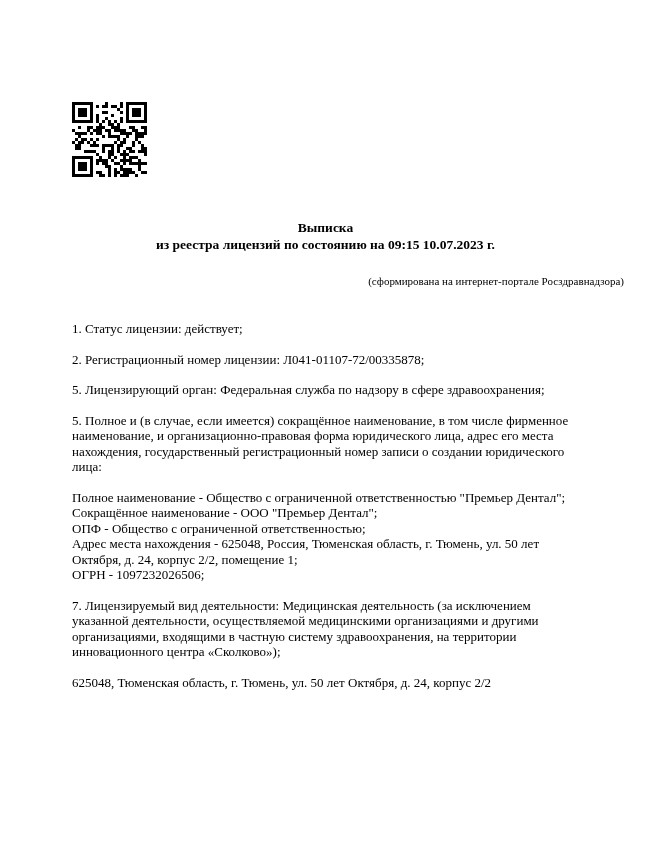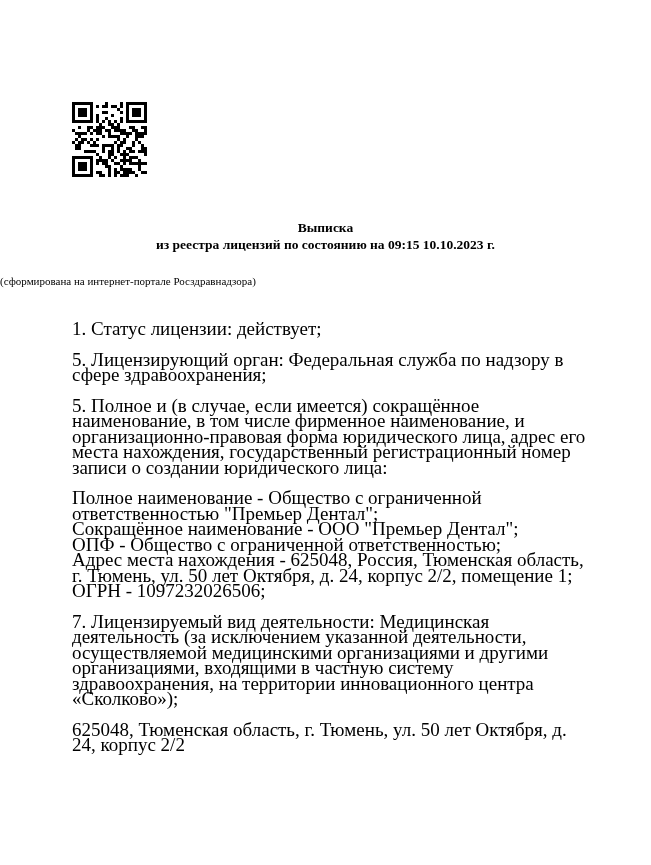--- a/index.html
+++ b/index.html
@@ -34,30 +34,30 @@
     text-align: center;
     font-weight: bold;
     font-size: 13.5px;
     line-height: 17px;
   }
   .subtitle {
     position: absolute;
     left: 0;
     top: 228px;
     width: 624px;
-    text-align: left;
+    text-align: right;
     font-size: 11px;
     line-height: 13px;
   }
   .doc-body {
     position: absolute;
     left: 72px;
     top: 274px;
     width: 516px;
-    font-size: 19px;
+    font-size: 13px;
     line-height: 15.5px;
     text-align: left;
   }
   .doc-body p {
     margin: 0 0 15px 0;
     padding: 0;
   }
 </style>
 </head>
 <body>
@@ -362,27 +362,28 @@
         <rect x="42" y="72" width="3" height="3" fill="#000"></rect>
         <rect x="48" y="72" width="3" height="3" fill="#000"></rect>
         <rect x="51" y="72" width="3" height="3" fill="#000"></rect>
         <rect x="54" y="72" width="3" height="3" fill="#000"></rect>
         <rect x="63" y="72" width="3" height="3" fill="#000"></rect>
       </svg>
     </div>
 
   <div class="title-block">
     <div>Выписка</div>
-    <div>из реестра лицензий по состоянию на 09:15 10.10.2023 г.</div>
+    <div>из реестра лицензий по состоянию на 09:15 10.07.2023 г.</div>
   </div>
 
   <div class="subtitle">(сформирована на интернет-портале Росздравнадзора)</div>
 
   <div class="doc-body" id="doc-body">
       <p><span>1. Статус лицензии: действует;</span></p>
+      <p><span>2. Регистрационный номер лицензии: Л041-01107-72/00335878;</span></p>
       <p><span>5. Лицензирующий орган: Федеральная служба по надзору в сфере здравоохранения;</span></p>
       <p><span>5. Полное и (в случае, если имеется) сокращённое наименование, в том числе фирменное наименование, и организационно-правовая форма юридического лица, адрес его места нахождения, государственный регистрационный номер записи о создании юридического лица:</span></p>
       <p><span>Полное наименование - Общество с ограниченной ответственностью "Премьер Дентал";</span><br><span>Сокращённое наименование - ООО "Премьер Дентал";</span><br><span>ОПФ - Общество с ограниченной ответственностью;</span><br><span>Адрес места нахождения - 625048, Россия, Тюменская область, г. Тюмень, ул. 50 лет Октября, д. 24, корпус 2/2, помещение 1;</span><br><span>ОГРН - 1097232026506;</span></p>
       <p><span>7. Лицензируемый вид деятельности: Медицинская деятельность (за исключением указанной деятельности, осуществляемой медицинскими организациями и другими организациями, входящими в частную систему здравоохранения, на территории инновационного центра «Сколково»);</span></p>
       <p><span>625048, Тюменская область, г. Тюмень, ул. 50 лет Октября, д. 24, корпус 2/2</span></p>
     </div>
 
 </div>
 
 </body></html>

